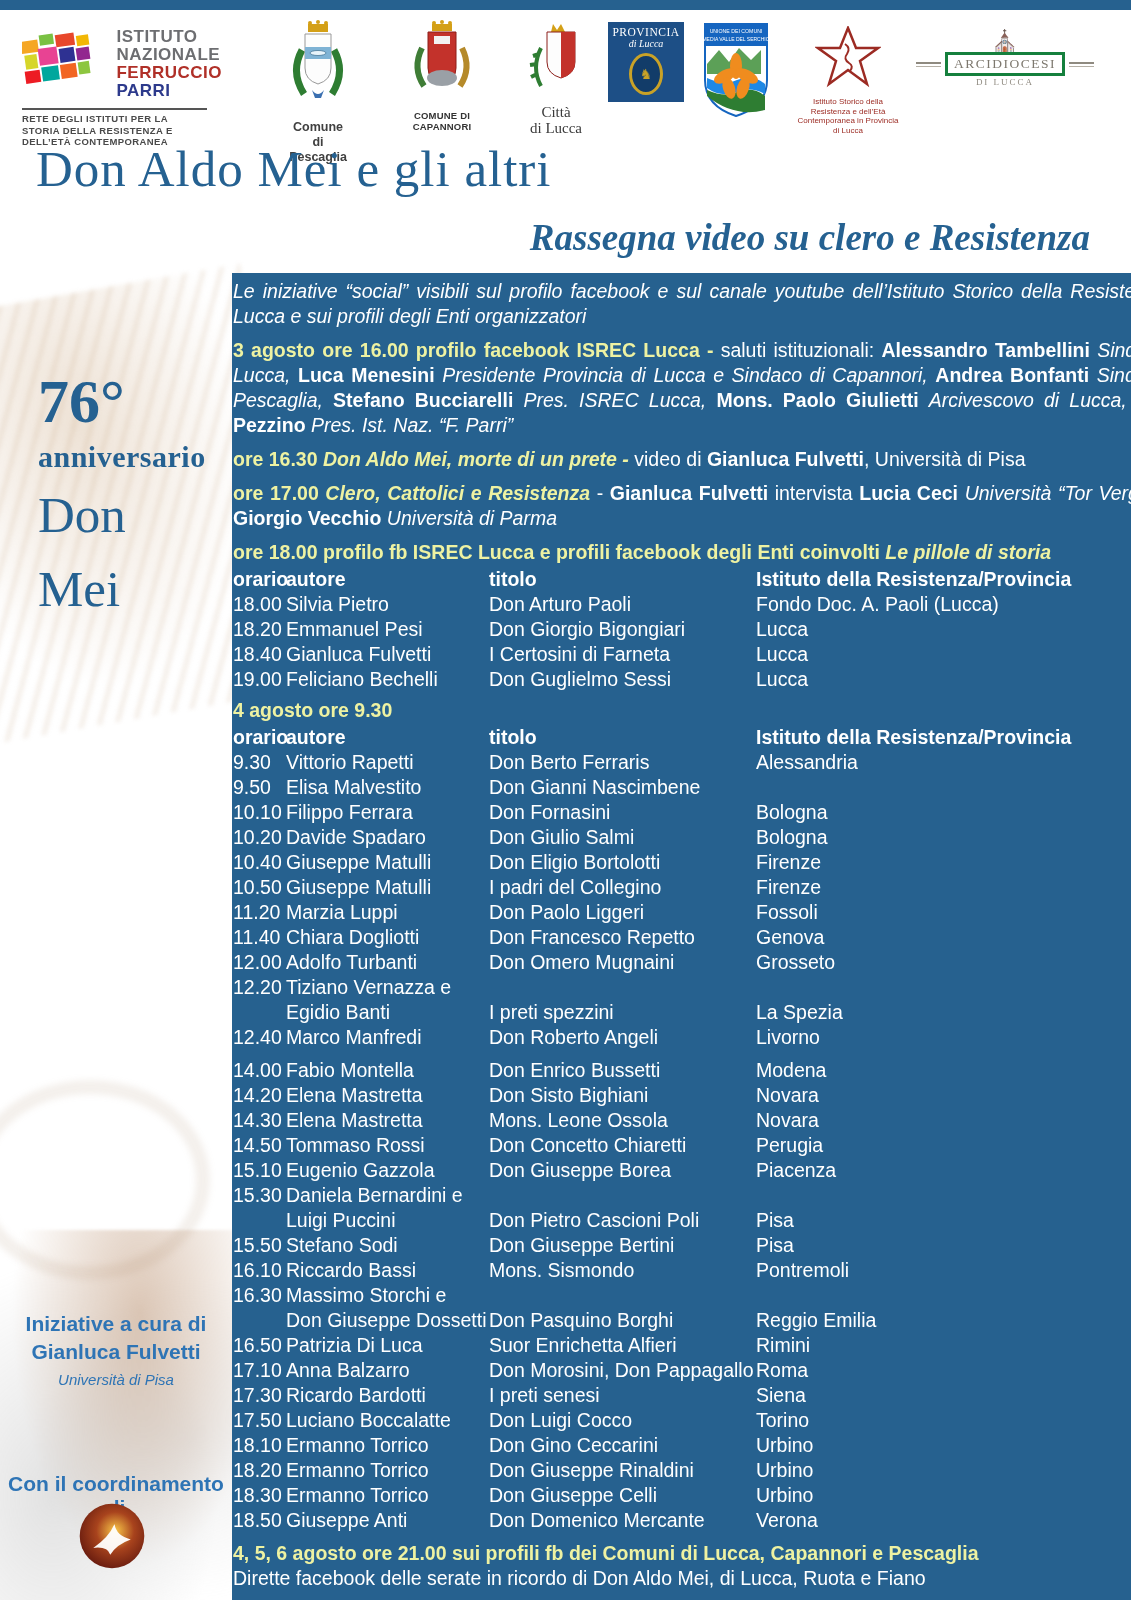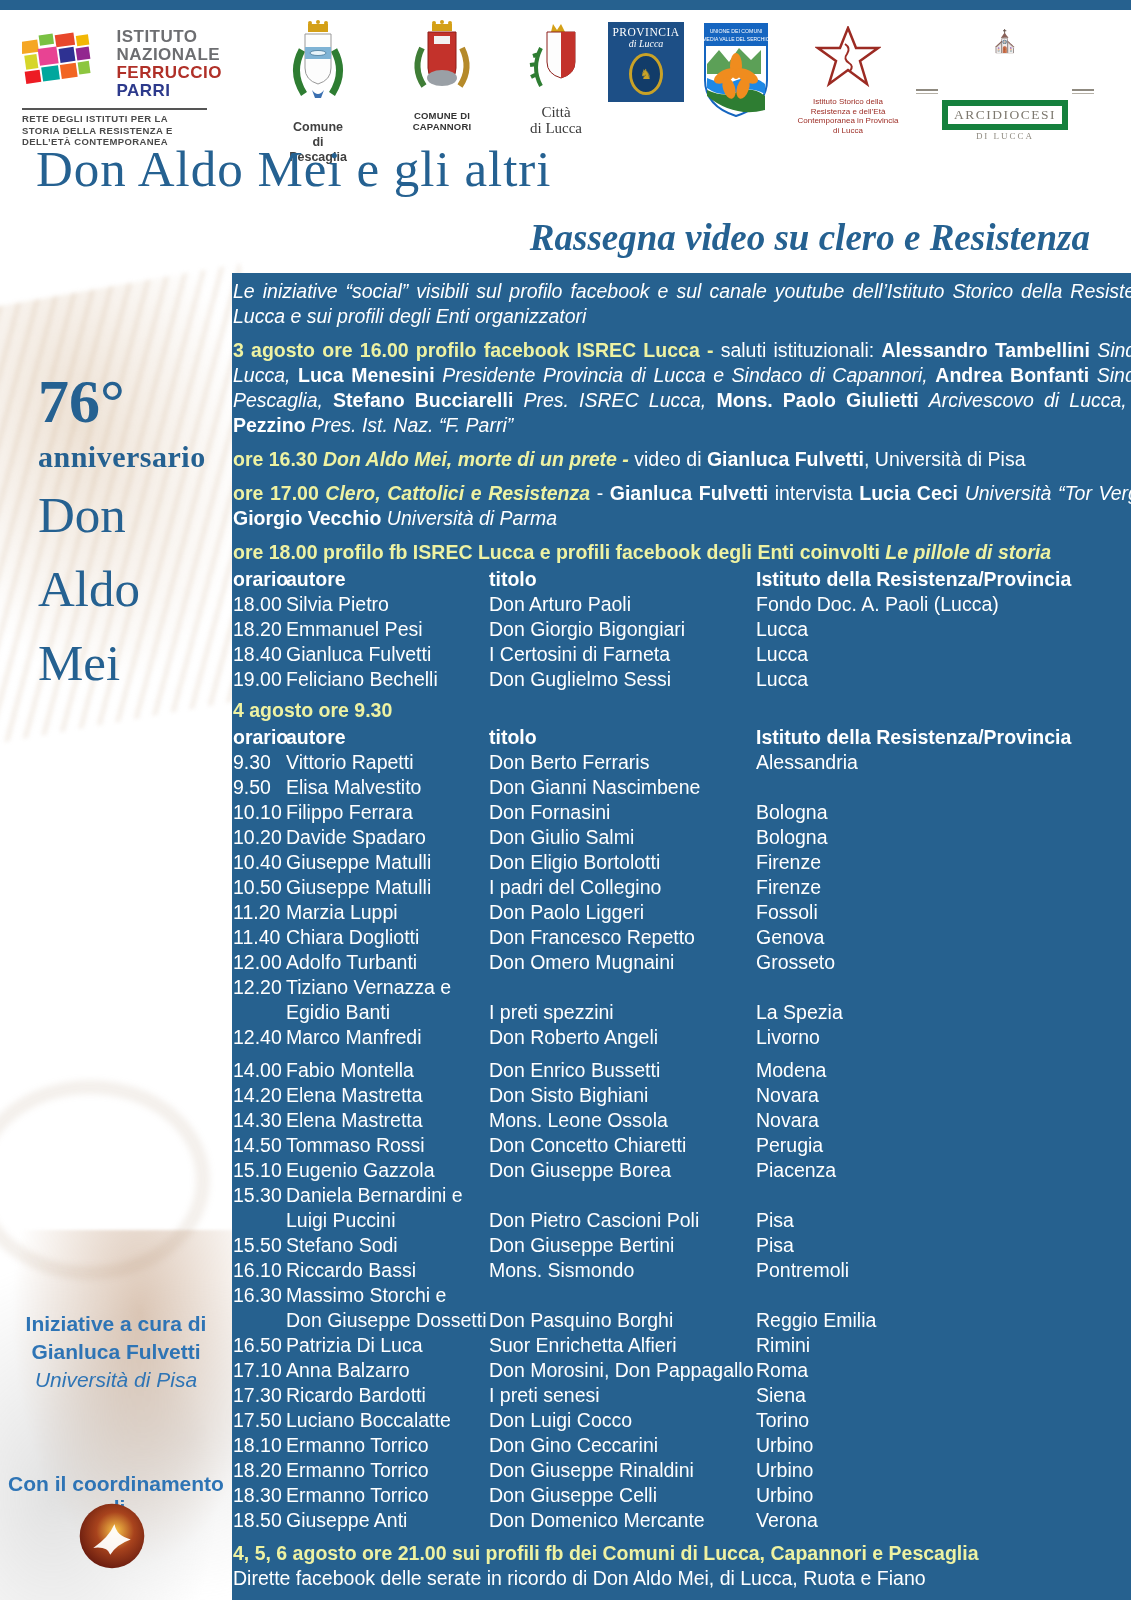--- a/index.html
+++ b/index.html
@@ -43,38 +43,38 @@
   .cap-label{font-size:9.5px;font-weight:bold;color:#333;margin-top:2px;letter-spacing:.2px;}
   .lucca-label{font-family:"Liberation Serif",serif;font-size:15px;color:#3a3a3a;line-height:16px;margin-top:2px;}
   .prov-box{width:76px;height:80px;background:#1d4f86;color:#fff;display:flex;flex-direction:column;align-items:center;padding-top:4px;}
   .prov-l1{font-family:"Liberation Serif",serif;font-size:11.5px;letter-spacing:.5px;}
   .prov-l2{font-family:"Liberation Serif",serif;font-style:italic;font-size:10px;}
   .prov-seal{width:34px;height:42px;border-radius:50%;border:3px solid #c9a227;background:#123c69;margin-top:4px;display:flex;align-items:center;justify-content:center;}
   .prov-seal span{color:#c9a227;font-size:14px;}
   .isrec-label{font-size:8px;color:#9c2b23;line-height:9.5px;margin-top:3px;}
   .arci-band{display:flex;align-items:center;gap:4px;color:#8f8a80;}
   .arci-line{flex:1;height:5px;border-top:2px solid #8f8a80;border-bottom:1px solid #b5b0a6;}
-  .arci-box{border:6px solid #15803d;padding:1px 6px;font-family:"Liberation Serif",serif;font-size:13.5px;letter-spacing:1.5px;color:#7d786e;margin-top:48px;}
+  .arci-box{border:3px solid #15803d;padding:1px 6px;font-family:"Liberation Serif",serif;font-size:13.5px;letter-spacing:1.5px;color:#7d786e;}
   .arci-sub{font-family:"Liberation Serif",serif;font-size:9px;letter-spacing:2px;color:#8f8a80;margin-top:1px;}
   .arci-mitre{font-size:22px;color:#8f8a80;line-height:20px;}
 
   
   .title{position:absolute;left:36px;top:140px;font-family:"Liberation Serif",serif;font-weight:normal;
     font-size:51px;color:var(--titleblue);letter-spacing:1px;}
   .subtitle{position:absolute;right:41px;top:216px;font-family:"Liberation Serif",serif;font-style:italic;
     font-weight:bold;font-size:37px;color:var(--titleblue);}
 
   
   .anniv{position:absolute;left:38px;top:368px;color:var(--titleblue);font-family:"Liberation Serif",serif;}
   .anniv-num{font-size:62px;font-weight:bold;line-height:66px;}
   .anniv-word{font-size:30px;font-weight:bold;line-height:34px;margin-top:6px;letter-spacing:.5px;}
   .anniv-name{font-size:51px;line-height:66px;margin-top:8px;}
   .curators{position:absolute;left:18px;top:1310px;width:196px;text-align:center;color:var(--sbblue);}
   .cur1,.cur2{font-weight:bold;font-size:21px;line-height:28px;}
-  .cur3{font-style:italic;font-size:21px;line-height:28px;}
+  .cur3{font-style:italic;font-size:15px;line-height:28px;}
   .coord{position:absolute;left:6px;top:1472px;width:220px;text-align:center;color:var(--sbblue);
     font-weight:bold;font-size:21px;}
   .coord-logo{position:absolute;left:78px;top:1502px;width:68px;height:68px;}
 
   
   .bluebox{position:absolute;left:232px;top:273px;width:1004px;height:1327px;background:var(--blue);
     color:#fff;padding:6px 46px 0 1px;font-size:19.5px;line-height:25px;overflow:hidden;}
   .vline{position:absolute;top:0;bottom:0;right:36px;width:3px;background:#fff;}
   .para{text-align:justify;margin-bottom:9px;}
   .para.tight{margin-bottom:2px;}
@@ -221,21 +221,20 @@
     </div>
   </header>
 
   <h1 class="title">Don Aldo Mei e gli altri</h1>
   <div class="subtitle">Rassegna video su clero e Resistenza</div>
 
   <aside class="anniv">
     <div class="anniv-num">76°</div>
     <div class="anniv-word">anniversario</div>
     <div class="anniv-name">Don</div>
-    <div class="anniv-name">Aldo</div>
     <div class="anniv-name">Mei</div>
   </aside>
 
   <aside class="curators">
     <div class="cur1">Iniziative a cura di</div>
     <div class="cur2">Gianluca Fulvetti</div>
     <div class="cur3">Università di Pisa</div>
   </aside>
 
   <div class="coord">Con il coordinamento di</div>

